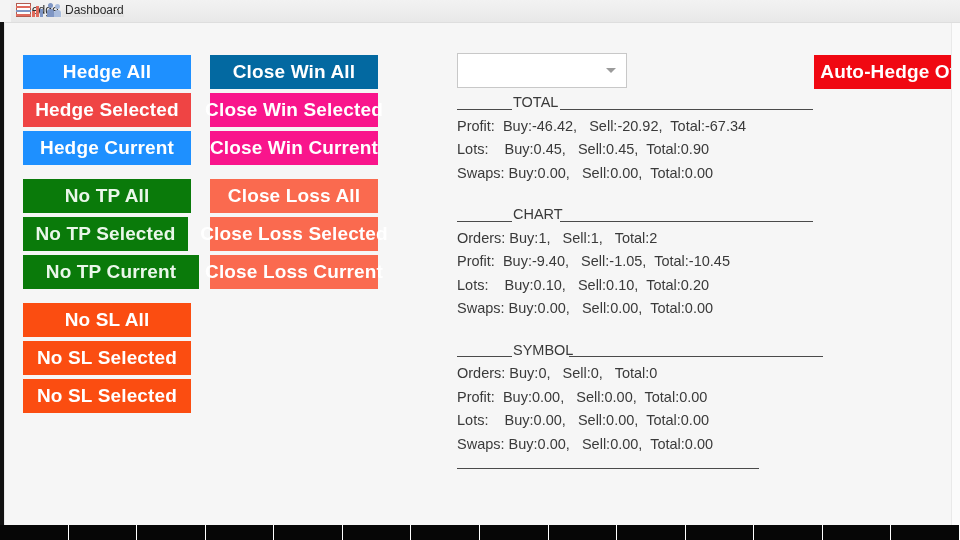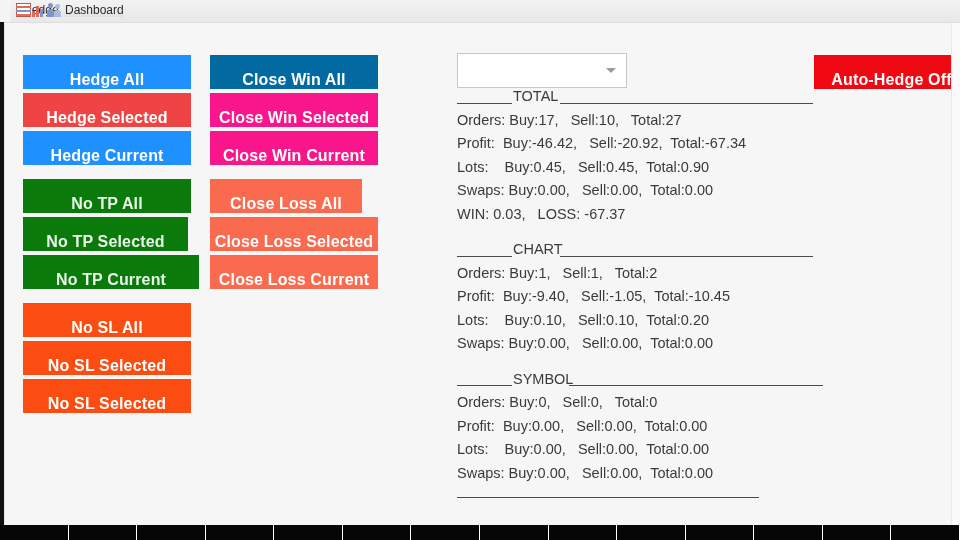--- a/index.html
+++ b/index.html
@@ -94,23 +94,23 @@
     right: 0; top: 0;
     width: 8px; height: 100%;
     background: #fbfbfb;
     border-left: 1px solid #e9e9e9;
   }
 
   
   .btn {
     position: absolute;
     display: flex;
-    align-items: flex-end;
+    align-items: center;
     justify-content: center;
-    font-size: 16px;
+    font-size: 19px;
     font-weight: 600;
     box-sizing: border-box;
     border: 0;
     white-space: nowrap;
     letter-spacing: 0.15px;
     cursor: pointer;
     font-family: "Liberation Sans", sans-serif;
   }
 
   
@@ -152,20 +152,21 @@
     color: #3a3a3a;
     line-height: 23.5px;
     font-family: "Liberation Sans", sans-serif;
   }
   .info-line { white-space: pre; height: 23.5px; }
   .sect {
     position: relative;
     height: 23.5px;
     white-space: pre;
     color: #3a3a3a;
+    margin-top: 6px;
   }
   .sect .rule {
     position: absolute;
     left: 0; bottom: 5px;
     height: 1px;
     background: #4a4a4a;
   }
   .sect .rule-left  { width: 55px; }
   .sect-label { position: absolute; left: 56px; bottom: 0px; font-size: 14.5px; }
   .final-rule {
@@ -257,46 +258,44 @@
           </div>
           <div class="btn" style="left: 205px; top: 32px; width: 168px; height: 34px; background: #0369a1; color: rgb(255, 255, 255);">
             <span>Close Win All</span>
           </div>
           <div class="btn" style="left: 205px; top: 70px; width: 168px; height: 34px; background: rgb(249, 21, 140); color: rgb(255, 255, 255);">
             <span>Close Win Selected</span>
           </div>
           <div class="btn" style="left: 205px; top: 108px; width: 168px; height: 34px; background: rgb(249, 21, 140); color: rgb(255, 255, 255);">
             <span>Close Win Current</span>
           </div>
-          <div class="btn" style="left: 205px; top: 156px; width: 152px; height: 34px; background: rgb(250, 106, 79); color: rgb(255, 255, 255);">
+          <div class="btn" style="left: 205px; top: 156px; width: 168px; height: 34px; background: rgb(250, 106, 79); color: rgb(255, 255, 255);">
             <span>Close Loss All</span>
           </div>
           <div class="btn" style="left: 205px; top: 194px; width: 168px; height: 34px; background: rgb(250, 106, 79); color: rgb(255, 255, 255);">
             <span>Close Loss Selected</span>
           </div>
           <div class="btn" style="left: 205px; top: 232px; width: 168px; height: 34px; background: rgb(250, 106, 79); color: rgb(255, 255, 255);">
             <span>Close Loss Current</span>
           </div>
           <div class="btn" style="left: 809px; top: 32px; width: 155px; height: 34px; background: rgb(240, 8, 18); color: rgb(255, 255, 255);">
             <span>Auto-Hedge Off</span>
           </div>
         </div>
 
       <div class="combo">
         <span class="combo-value"></span>
         <span class="combo-arrow"></span>
       </div>
 
       <div class="info" id="info-panel">
           <div class="sect"><span class="rule rule-left"></span><span class="sect-label">TOTAL</span><span class="rule" style="left: 103px; width: 253px;"></span></div>
-          <div class="info-line">Orders: Buy:17,   Sell:10,   Total:27</div>
           <div class="info-line">Profit:  Buy:-46.42,   Sell:-20.92,  Total:-67.34</div>
           <div class="info-line">Lots:    Buy:0.45,   Sell:0.45,  Total:0.90</div>
           <div class="info-line">Swaps: Buy:0.00,   Sell:0.00,  Total:0.00</div>
-          <div class="info-line">WIN: 0.03,   LOSS: -67.37</div>
           <div class="spacer-line"></div>
           <div class="sect"><span class="rule rule-left"></span><span class="sect-label">CHART</span><span class="rule" style="left: 103px; width: 253px;"></span></div>
           <div class="info-line">Orders: Buy:1,   Sell:1,   Total:2</div>
           <div class="info-line">Profit:  Buy:-9.40,   Sell:-1.05,  Total:-10.45</div>
           <div class="info-line">Lots:    Buy:0.10,   Sell:0.10,  Total:0.20</div>
           <div class="info-line">Swaps: Buy:0.00,   Sell:0.00,  Total:0.00</div>
           <div class="spacer-line"></div>
           <div class="sect"><span class="rule rule-left"></span><span class="sect-label">SYMBOL</span><span class="rule" style="left: 112px; width: 254px;"></span></div>
           <div class="info-line">Orders: Buy:0,   Sell:0,   Total:0</div>
           <div class="info-line">Profit:  Buy:0.00,   Sell:0.00,  Total:0.00</div>

